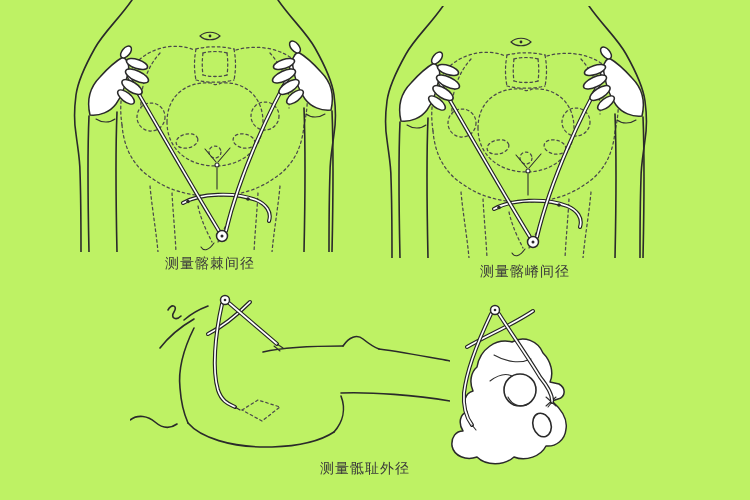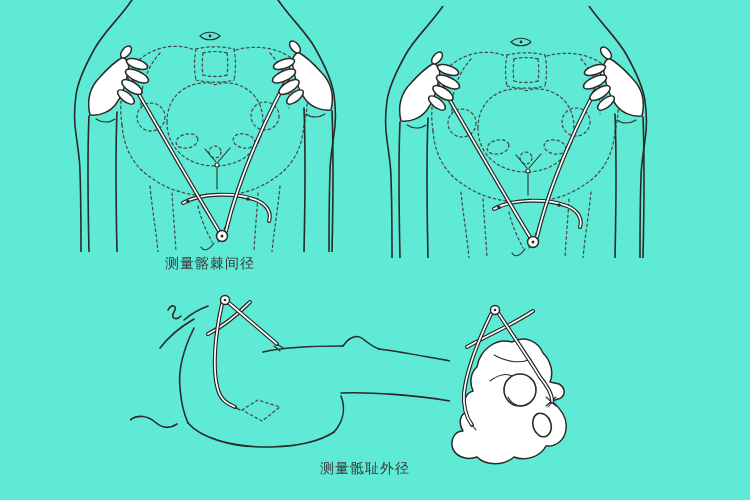--- a/index.html
+++ b/index.html
@@ -1,20 +1,20 @@
 <!DOCTYPE html>
 <html><head>
 <meta charset="utf-8">
 <style>
   html, body { margin: 0; padding: 0; background: #ffffff; }
   .canvas {
     position: relative;
     width: 750px;
     height: 500px;
-    background: #5eead4;
+    background: #bef264;
     overflow: hidden;
     font-family: "Liberation Sans", "DejaVu Sans", sans-serif;
   }
   .fig { position: absolute; }
   .caption {
     position: absolute;
     width: 200px;
     text-align: center;
     font-size: 14px;
     letter-spacing: 1px;
@@ -177,16 +177,17 @@
     <path class="calo" d="M79,29 C91,48 108,72 120,92 C128,102 133,110 132,117"></path>
     <path class="cali" d="M79,29 C91,48 108,72 120,92 C128,102 133,110 132,117"></path>
     <path class="thin" d="M52,140 L56,145"></path>
     <path class="thin" d="M132,117 L128,122"></path>
     <circle class="node" cx="75" cy="25" r="4.5"></circle>
     <circle class="dot" cx="75" cy="25" r="1.3"></circle>
   </svg>
 
   <div class="caption" style="left:110px; top:255px;">测量髂棘间径</div>
 
+  <div class="caption" style="left:425px; top:263px;">测量髂嵴间径</div>
 
   <div class="caption" style="left:265px; top:460px;font-family:Liberation Serif, serif;">测量骶耻外径</div>
 
 </div>
 
 </body></html>

